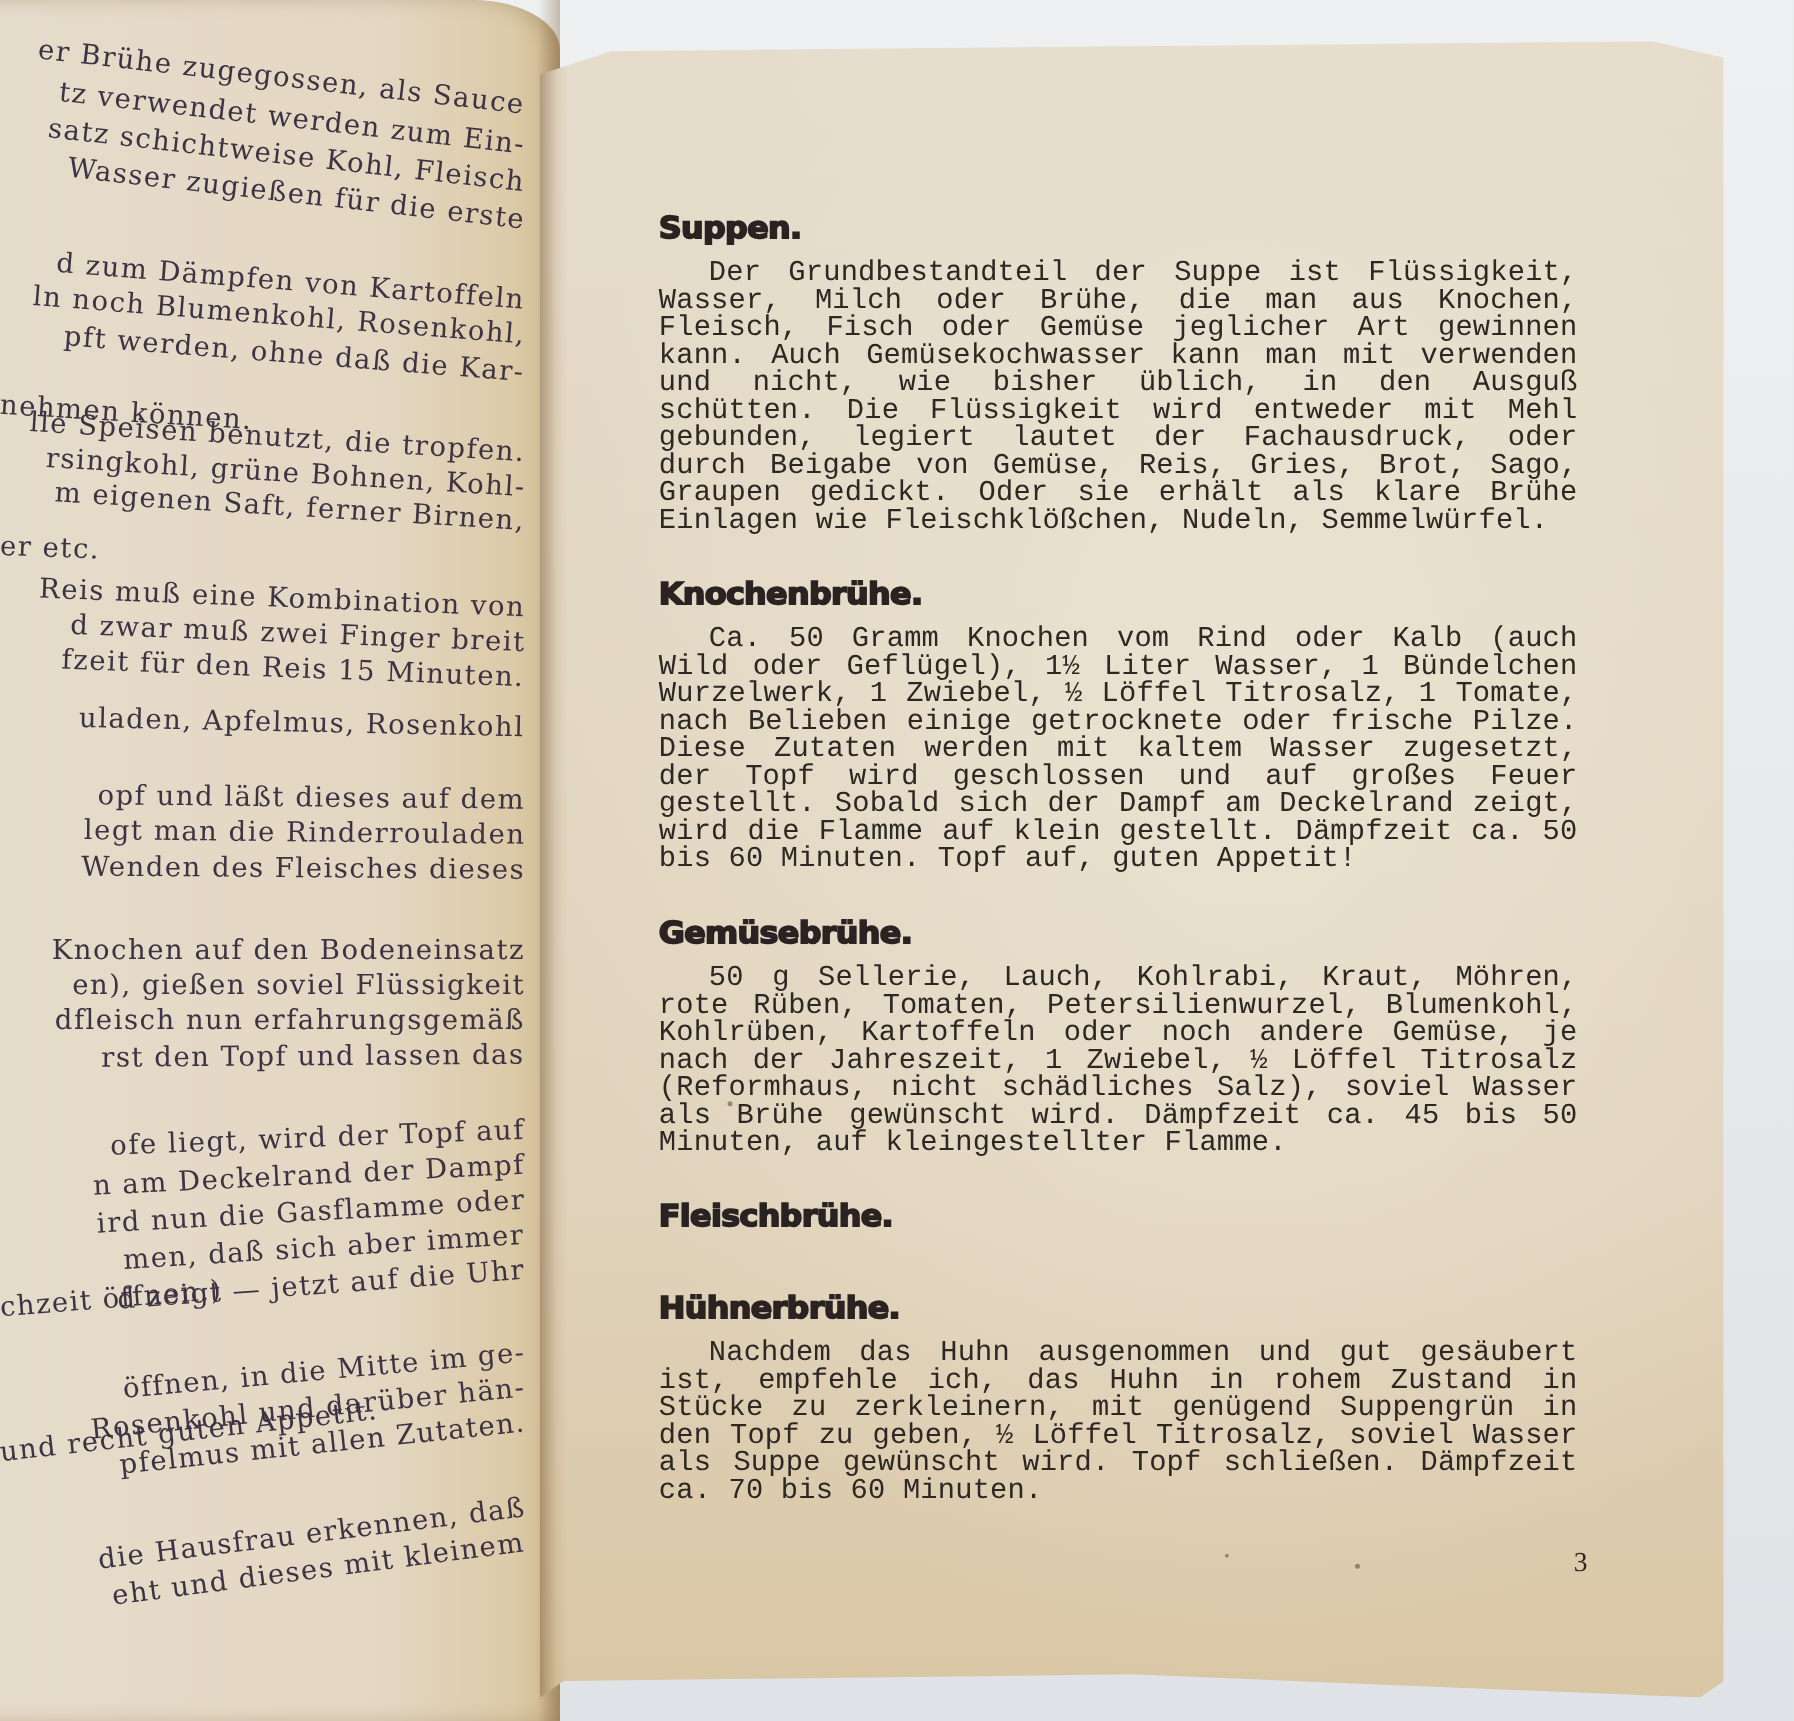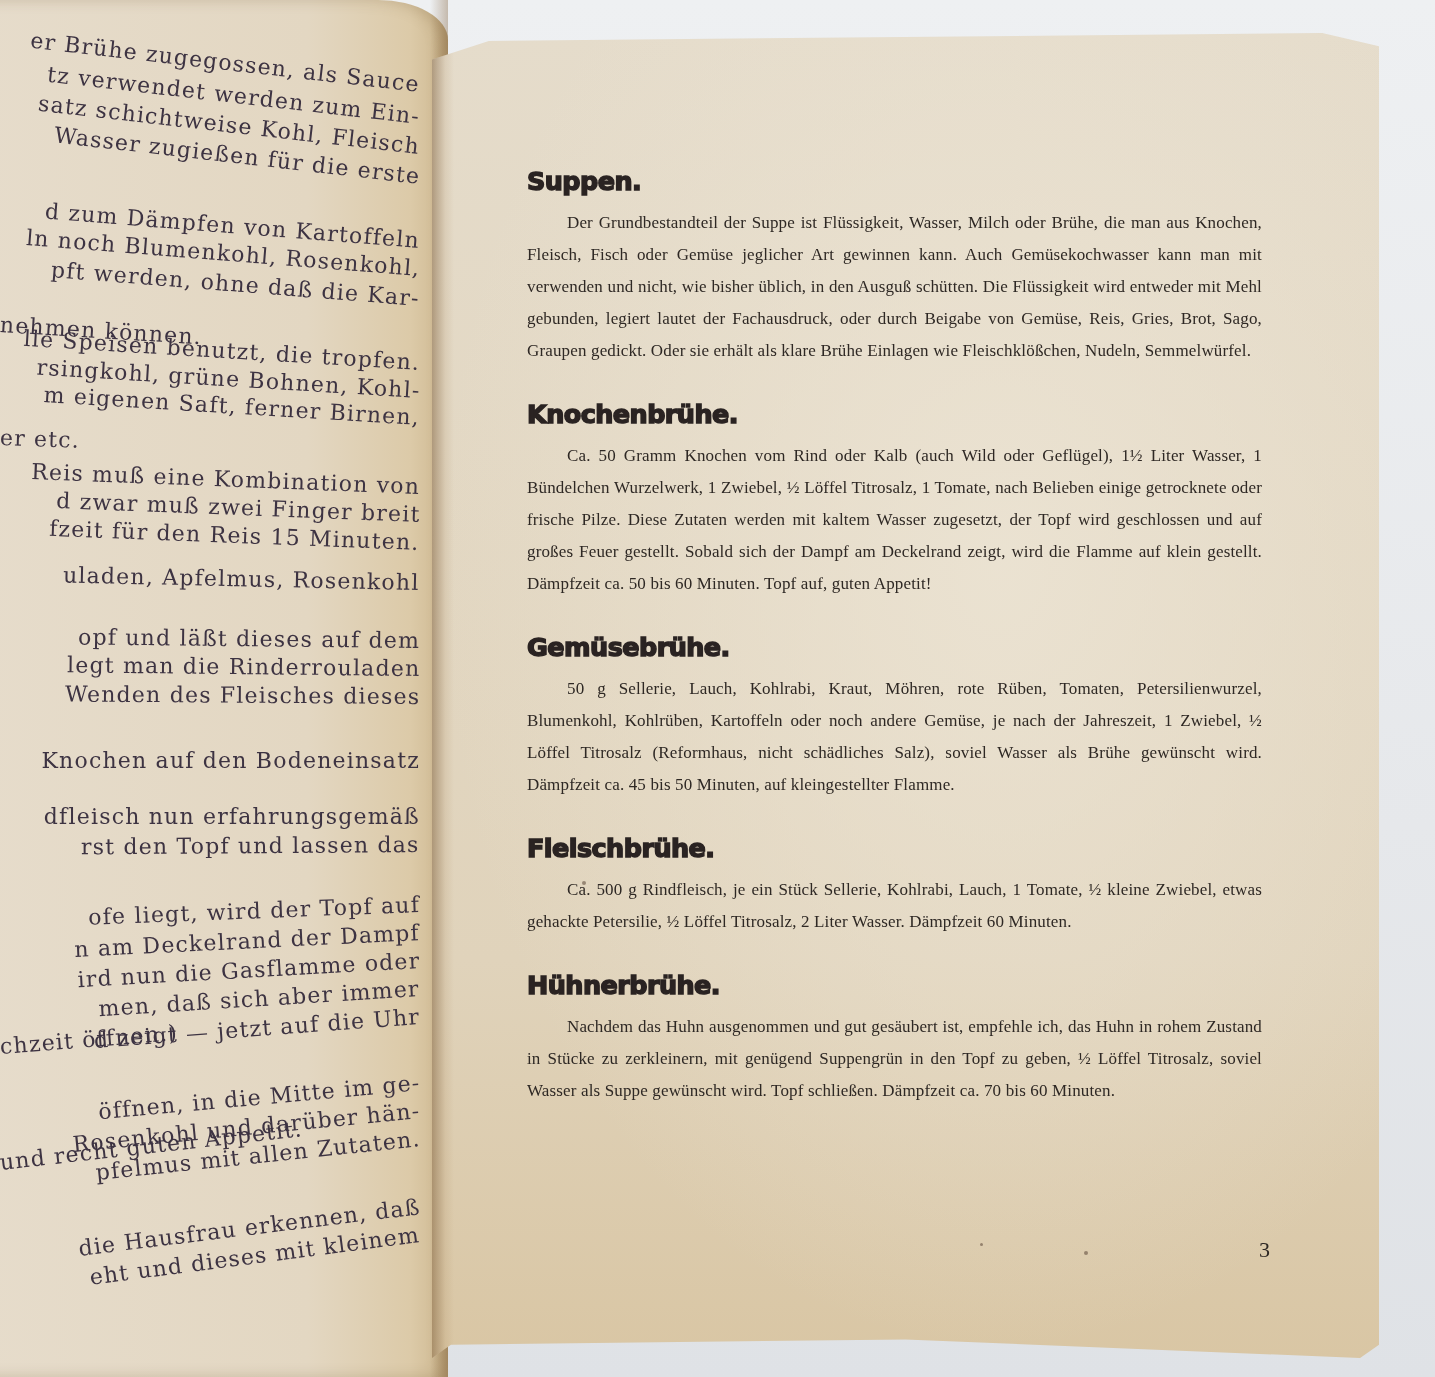--- a/index.html
+++ b/index.html
@@ -95,23 +95,23 @@
       font-size: 24px;
       letter-spacing: -0.5px;
       color: #2a2322;
       margin: 0 0 11px 0;
       -webkit-text-stroke: 1.4px #2a2322;
       transform: scaleX(1.06);
       transform-origin: left center;
       display: inline-block;
     }
     .section-body {
-      font-family: Liberation Serif, serif;
-      font-size: 17px;
-      line-height: 32px;
+      font-family: Liberation Mono, monospace;
+      font-size: 23px;
+      line-height: 22px;
       text-align: justify;
       text-indent: 40px;
       margin: 0;
       color: #2e2824;
       letter-spacing: 0.15px;
     }
     .page-number {
       position: absolute;
       left: 827px;
       top: 1204px;
@@ -149,20 +149,21 @@
     <div class="left-line" style="top: 405px; transform: rotate(3.5deg);">m eigenen Saft, ferner Birnen,</div>
     <div class="left-line" style="top: 425px; right: auto; left: 0px; transform-origin: left center; transform: rotate(2deg);">er etc.</div>
     <div class="left-line" style="top: 474px; transform: rotate(2.2deg);">Reis muß eine Kombination von</div>
     <div class="left-line" style="top: 502px; transform: rotate(2.2deg);">d zwar muß zwei Finger breit</div>
     <div class="left-line" style="top: 530px; transform: rotate(2.2deg);">fzeit für den Reis 15 Minuten.</div>
     <div class="left-line" style="top: 570px; transform: rotate(1.2deg);">uladen, Apfelmus, Rosenkohl</div>
     <div class="left-line" style="top: 628px; transform: rotate(0.6deg);">opf und läßt dieses auf dem</div>
     <div class="left-line" style="top: 656px; transform: rotate(0.6deg);">legt man die Rinderrouladen</div>
     <div class="left-line" style="top: 684px; transform: rotate(0.4deg);">Wenden des Fleisches dieses</div>
     <div class="left-line" style="top: 748px; transform: rotate(0deg);">Knochen auf den Bodeneinsatz</div>
+    <div class="left-line" style="top: 776px; transform: rotate(0deg);">en), gießen soviel Flüssigkeit</div>
     <div class="left-line" style="top: 804px; transform: rotate(0deg); margin-left: 39px;">dfleisch nun erfahrungsgemäß</div>
     <div class="left-line" style="top: 832px; transform: rotate(-0.4deg);">rst den Topf und lassen das</div>
     <div class="left-line" style="top: 892px; transform: rotate(-2.2deg);">ofe liegt, wird der Topf auf</div>
     <div class="left-line" style="top: 920px; transform: rotate(-2.8deg);">n am Deckelrand der Dampf</div>
     <div class="left-line" style="top: 948px; transform: rotate(-3.2deg);">ird nun die Gasflamme oder</div>
     <div class="left-line" style="top: 976px; transform: rotate(-3.6deg);">men, daß sich aber immer</div>
     <div class="left-line" style="top: 1004px; transform: rotate(-4.2deg);">d zeigt — jetzt auf die Uhr</div>
     <div class="left-line" style="top: 1034px; right: auto; left: 0px; transform-origin: left center; transform: rotate(-4.5deg);">chzeit öffnen.)</div>
     <div class="left-line" style="top: 1070px; transform: rotate(-5.2deg);">öffnen, in die Mitte im ge-</div>
     <div class="left-line" style="top: 1098px; transform: rotate(-5.6deg);">Rosenkohl und darüber hän-</div>
@@ -183,21 +184,20 @@
     <div class="section">
       <div class="section-title">Knochenbrühe.</div>
       <p class="section-body">Ca. 50 Gramm Knochen vom Rind oder Kalb (auch Wild oder Geflügel), 1½ Liter Wasser, 1 Bündelchen Wurzelwerk, 1 Zwiebel, ½ Löffel Titrosalz, 1 Tomate, nach Belieben einige getrocknete oder frische Pilze. Diese Zutaten werden mit kaltem Wasser zugesetzt, der Topf wird geschlossen und auf großes Feuer gestellt. Sobald sich der Dampf am Deckelrand zeigt, wird die Flamme auf klein gestellt. Dämpfzeit ca. 50 bis 60 Minuten. Topf auf, guten Appetit!</p>
     </div>
     <div class="section">
       <div class="section-title">Gemüsebrühe.</div>
       <p class="section-body">50 g Sellerie, Lauch, Kohlrabi, Kraut, Möhren, rote Rüben, Tomaten, Petersilienwurzel, Blumenkohl, Kohlrüben, Kartoffeln oder noch andere Gemüse, je nach der Jahreszeit, 1 Zwiebel, ½ Löffel Titrosalz (Reformhaus, nicht schädliches Salz), soviel Wasser als Brühe gewünscht wird. Dämpfzeit ca. 45 bis 50 Minuten, auf kleingestellter Flamme.</p>
     </div>
     <div class="section">
       <div class="section-title">Fleischbrühe.</div>
-      <p class="section-body">Ca. 500 g Rindfleisch, je ein Stück Sellerie, Kohlrabi, Lauch, 1 Tomate, ½ kleine Zwiebel, etwas gehackte Petersilie, ½ Löffel Titrosalz, 2 Liter Wasser. Dämpfzeit 60 Minuten.</p>
     </div>
     <div class="section">
       <div class="section-title">Hühnerbrühe.</div>
       <p class="section-body">Nachdem das Huhn ausgenommen und gut gesäubert ist, empfehle ich, das Huhn in rohem Zustand in Stücke zu zerkleinern, mit genügend Suppengrün in den Topf zu geben, ½ Löffel Titrosalz, soviel Wasser als Suppe gewünscht wird. Topf schließen. Dämpfzeit ca. 70 bis 60 Minuten.</p>
     </div>
   </div>
 
   <div class="page-number">3</div>
 
   <span class="speck" style="left:150px; top:848px;"></span>

